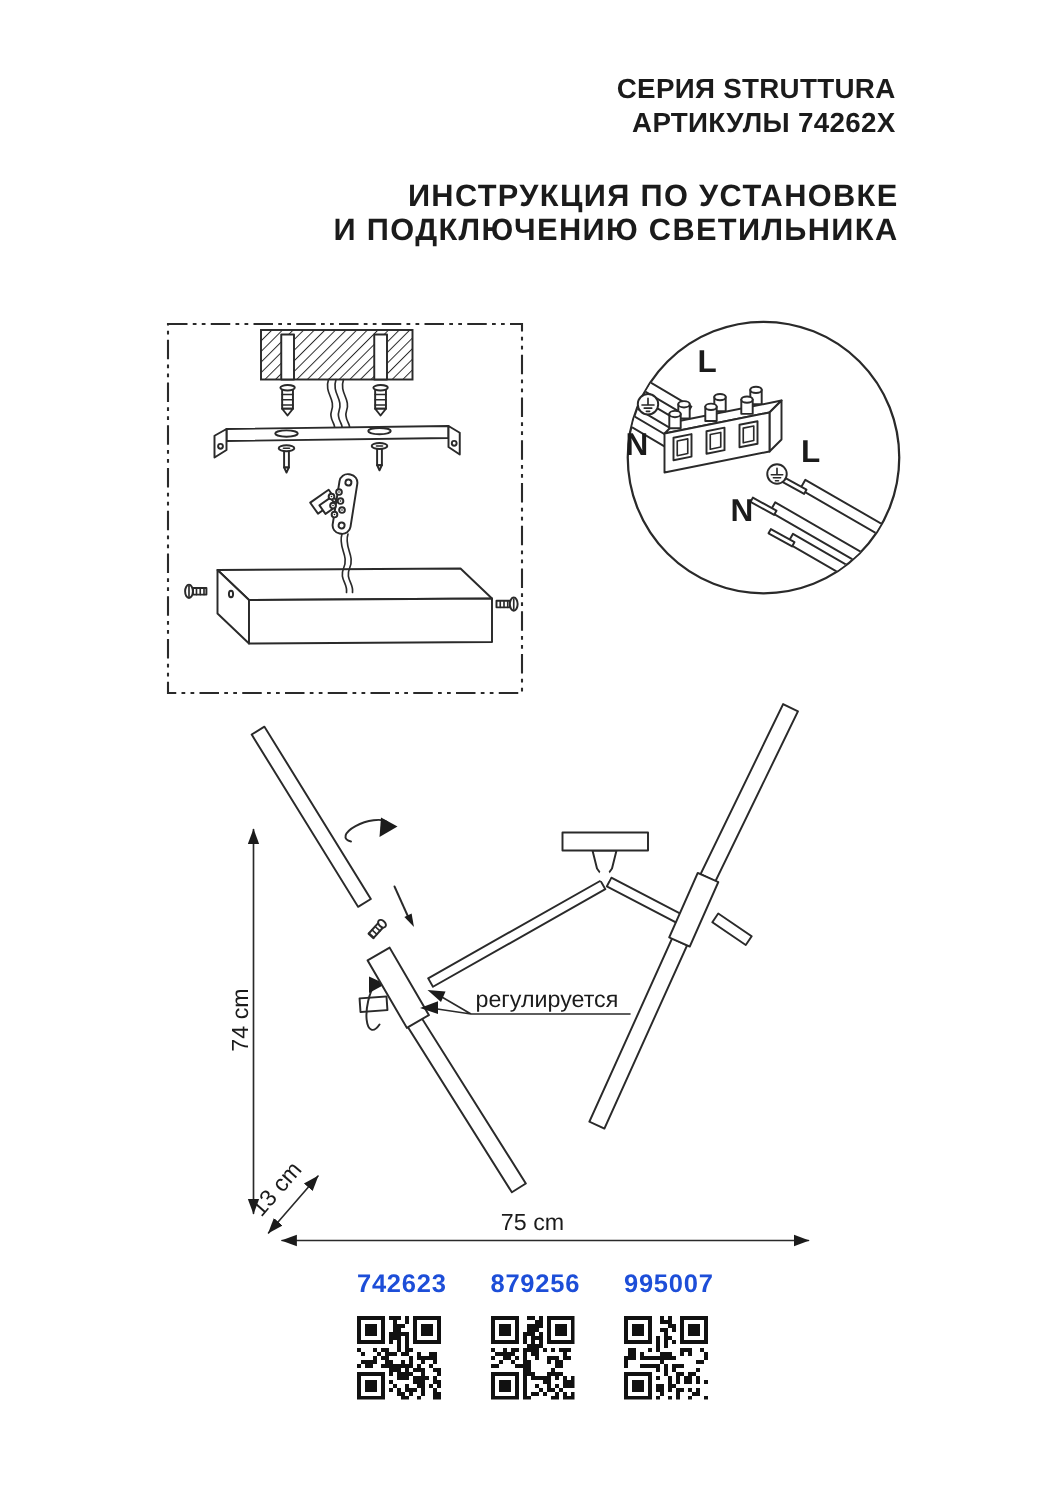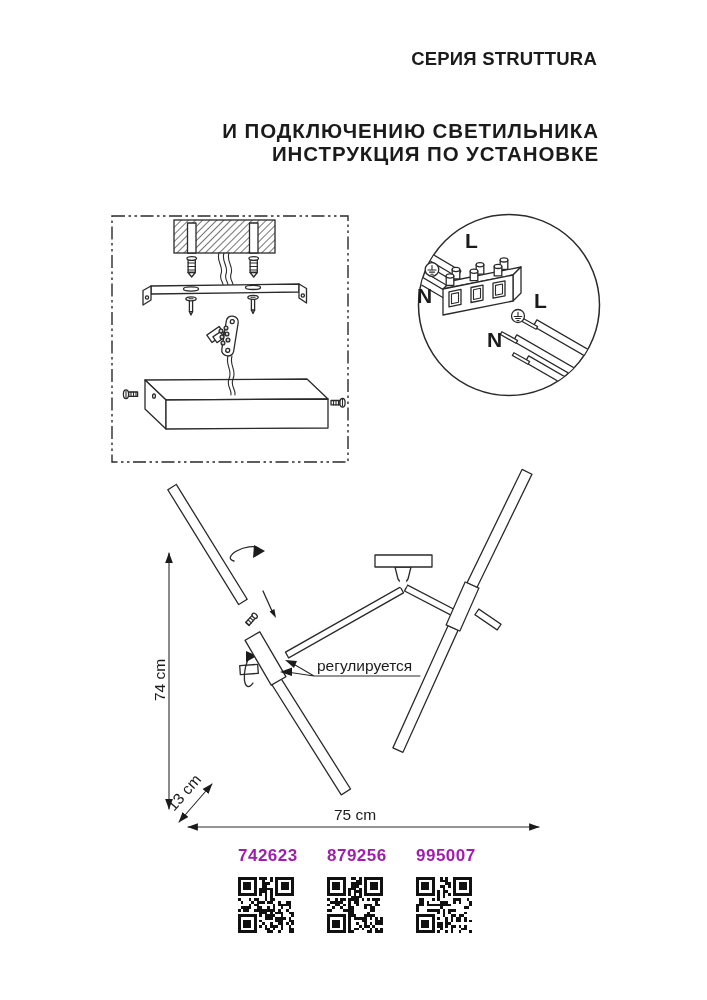--- a/index.html
+++ b/index.html
@@ -15,35 +15,36 @@
   .main{left:150px;top:460px;}
   .ln{fill:none;stroke:#2a2a2a;stroke-width:1.3;stroke-linecap:round;stroke-linejoin:round;}
   .th{stroke-width:1.1;}
   .fw{fill:#fff;stroke:#2a2a2a;stroke-width:1.3;stroke-linejoin:round;}
   .blk{fill:#1b1b1b;stroke:none;}
   .dash{fill:none;stroke:#2a2a2a;stroke-width:1.4;stroke-dasharray:13 3.5 2.5 3.5 2.5 3.5;}
   text.dim{font-size:15.5px;font-weight:500;fill:#1b1b1b;font-family:"Liberation Sans",sans-serif;}
   text.lbl{font-size:21px;font-weight:700;fill:#1b1b1b;font-family:"Liberation Sans",sans-serif;}
   .articles{position:absolute;top:846px;left:238px;display:flex;gap:33px;}
   .article{width:56px;text-align:center;}
-  .article-number{font-size:17px;font-weight:700;letter-spacing:.5px;color:#a21caf;margin:0 0 11px 0;white-space:nowrap;}
+  .article-number{font-size:17px;font-weight:700;letter-spacing:.5px;color:#1d4ed8;margin:0 0 11px 0;white-space:nowrap;}
   .qr{width:56px;height:56px;margin:0 auto;}
   .qr svg{position:static;display:block;}
 </style>
 </head>
 <body>
 
 <div class="page">
 
   <div class="series-block">
     <div>СЕРИЯ STRUTTURA</div>
+    <div>АРТИКУЛЫ 74262X</div>
   </div>
   <div class="title-block">
+    <div>ИНСТРУКЦИЯ ПО УСТАНОВКЕ</div>
     <div>И ПОДКЛЮЧЕНИЮ СВЕТИЛЬНИКА</div>
-    <div>ИНСТРУКЦИЯ ПО УСТАНОВКЕ</div>
   </div>
 
   <svg class="mount" width="240" height="260" viewBox="0 0 240 260">
     <defs>
       <pattern id="hatch" width="5" height="5" patternUnits="userSpaceOnUse" patternTransform="rotate(45)">
         <rect width="5" height="5" fill="#fff"></rect>
         <line x1="0" y1="0" x2="0" y2="5" stroke="#2a2a2a" stroke-width="1.3"></line>
       </pattern>
     </defs>
     <rect class="dash" x="2" y="10" width="236" height="246"></rect>

